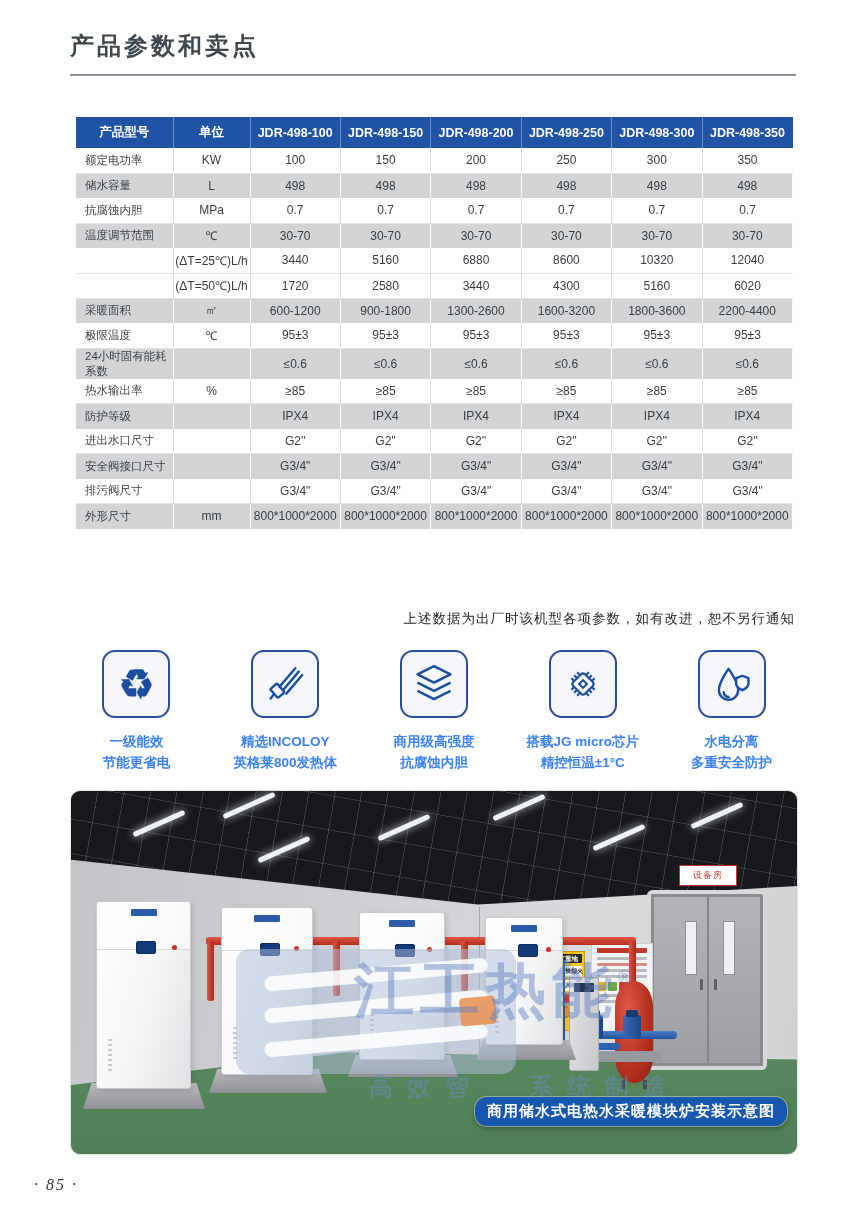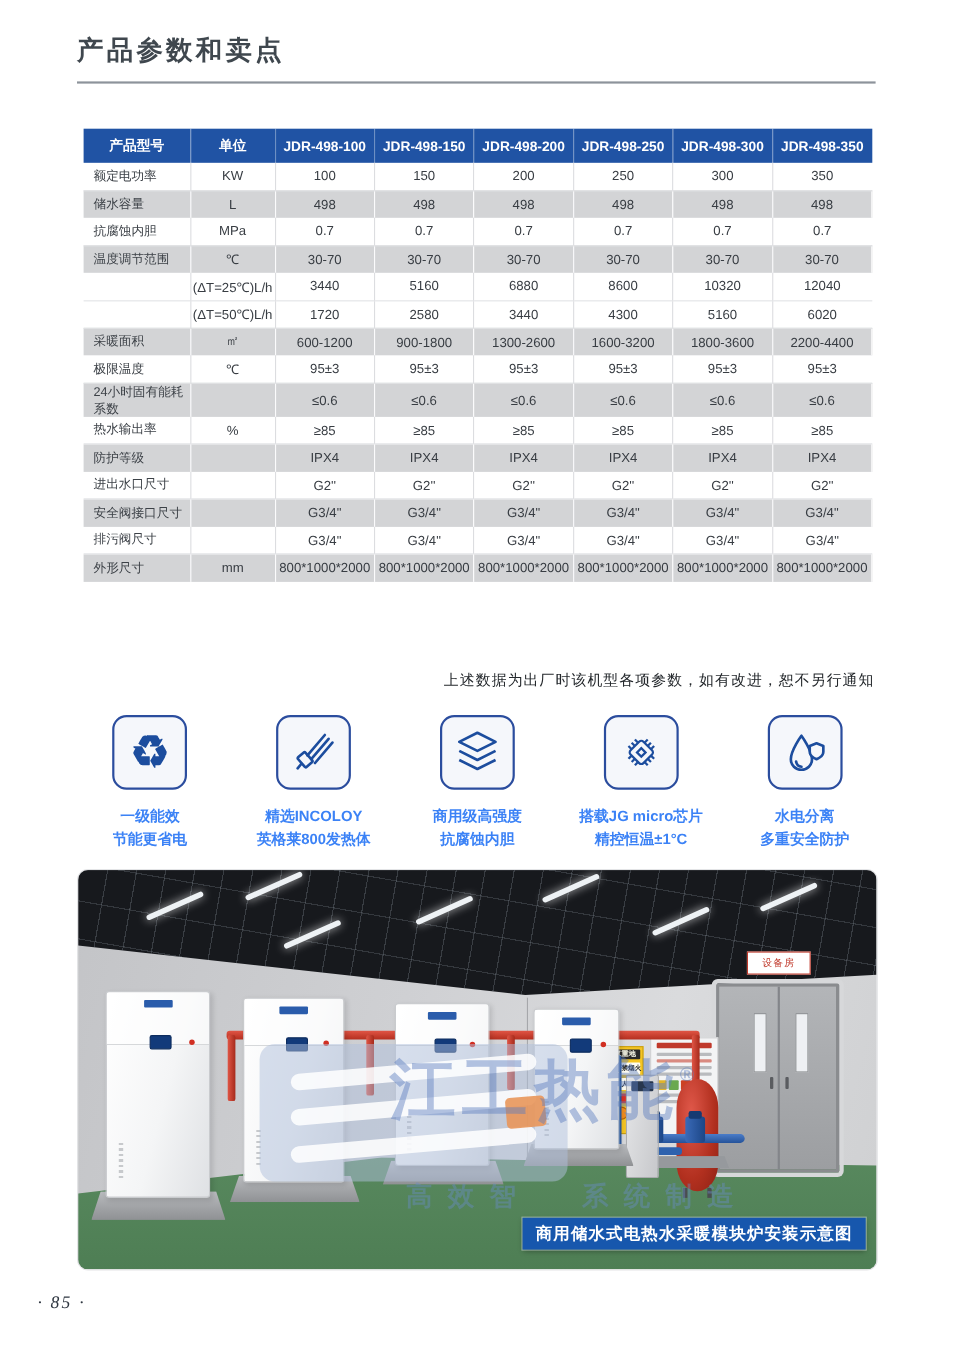--- a/index.html
+++ b/index.html
@@ -144,22 +144,22 @@
   .ws1 { top:18px; } .ws2 { top:50px; } .ws3 { top:84px; }
   .wm-orange { position:absolute; right:20px; top:48px; width:36px; height:28px; border-radius:4px;
                background:rgba(233,150,90,0.9); transform:rotate(-5deg); }
   .wm-text { position:absolute; left:283px; top:160px; font-size:60px; font-weight:800;
              letter-spacing:6px; color:rgba(90,125,190,0.45); white-space:nowrap; }
   .wm-reg { font-size:18px; vertical-align:28px; letter-spacing:0; }
   .wm-sub { position:absolute; left:298px; top:244px; font-size:24px; font-weight:700;
             letter-spacing:14px; color:rgba(105,140,200,0.42); white-space:nowrap;margin-top:36px; }
   .wm-gap { display:inline-block; width:46px; }
 
-  .caption { position:absolute; right:10px; bottom:18px; background:#1757ad; color:#fff;
-             font-size:15px; font-weight:700; letter-spacing:1px; padding:5px 12px; border-radius:0;
+  .caption { position:absolute; right:10px; bottom:28px; background:#1757ad; color:#fff;
+             font-size:15px; font-weight:700; letter-spacing:1px; padding:5px 12px; border-radius:12px;
              box-shadow:0 0 0 1px rgba(255,255,255,0.4), 0 2px 5px rgba(0,0,0,0.35); }
 
   .pageno { position:absolute; left:34px; top:1176px; font-family:"Liberation Serif", serif;
             font-style:italic; font-size:16px; color:#2e3640; letter-spacing:2px; }
 </style>
 </head>
 <body>
 
 <div class="page">
 

